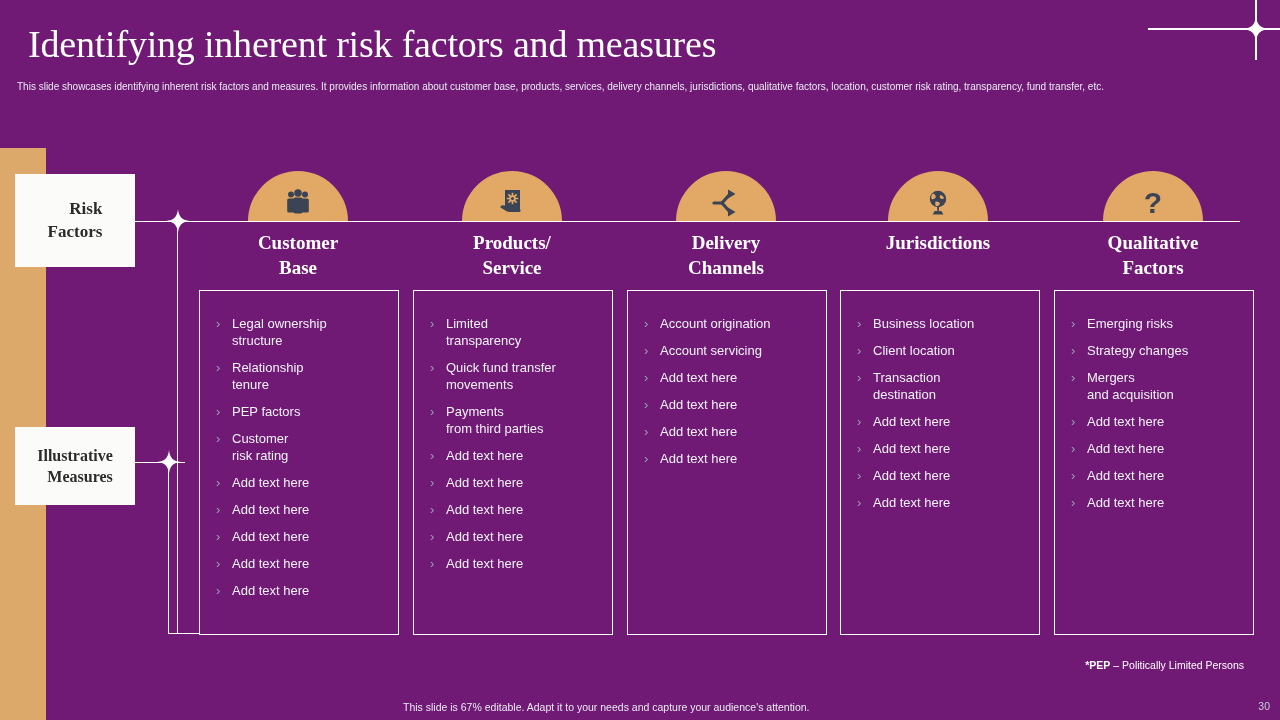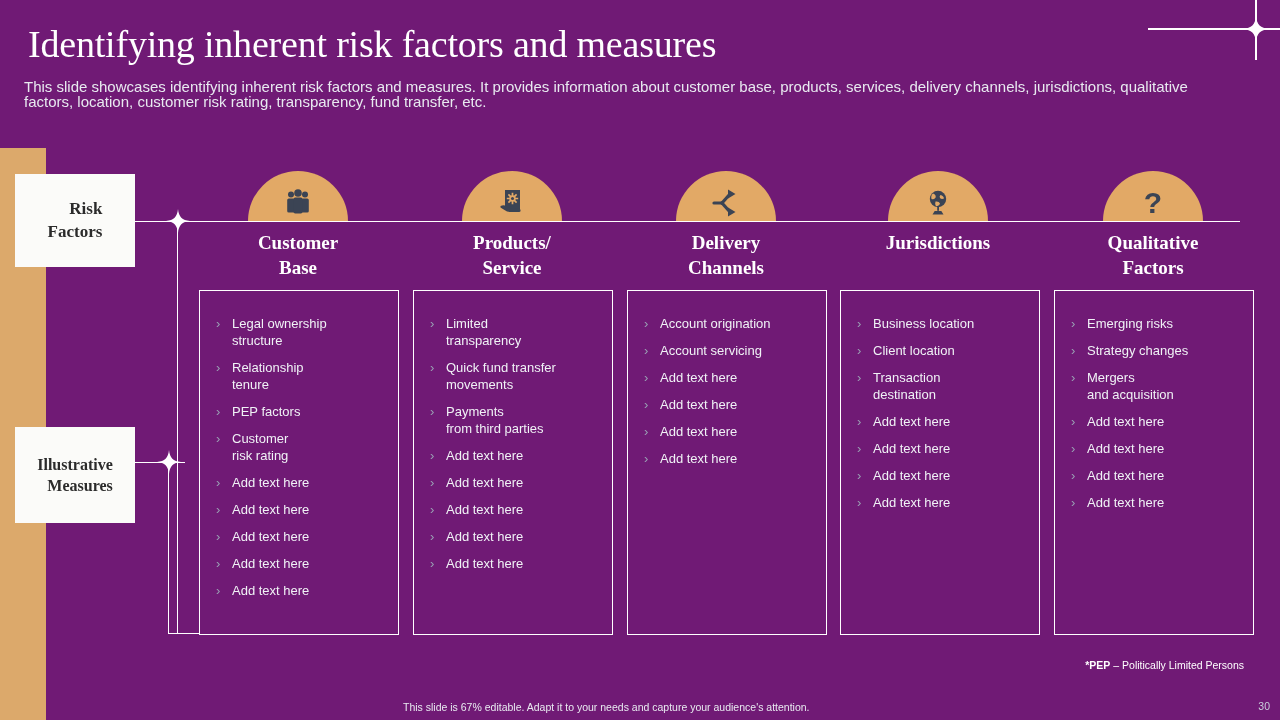--- a/index.html
+++ b/index.html
@@ -31,22 +31,22 @@
   .star svg { display: block; }
 
   
   .title {
     position: absolute; left: 28px; top: 22px;
     font-family: "Liberation Serif", serif;
     font-size: 38px; font-weight: 400; color: #ffffff;
     letter-spacing: -0.2px;
   }
   .subtitle {
-    position: absolute; left: 24px; top: 79px; width: 1212px;
-    font-size: 15px; line-height: 15px; color: #e8eaf0;
+    position: absolute; left: 17px; top: 79px; width: 1212px;
+    font-size: 10px; line-height: 15px; color: #e8eaf0;
   }
 
   
   .gold-bar {
     position: absolute; left: 0px; top: 148px;
     width: 46px; height: 572px; background: #dca96b;
   }
 
   
   .chip {
@@ -58,21 +58,21 @@
     display: flex; flex-direction: column;
     align-items: center; justify-content: center;
     text-align: right;
     line-height: 1.32;
   }
   .chip-risk {
     left: 15px; top: 174px; width: 120px; height: 93px;
     font-size: 17px;
   }
   .chip-measures {
-    left: 15px; top: 427px; width: 120px; height: 96px;
+    left: 15px; top: 427px; width: 120px; height: 78px;
     font-size: 16px;
   }
 
   
   .rail-h-top {
     position: absolute; left: 135px; top: 221px;
     width: 1105px; height: 1.4px; background: #ffffff;
   }
   .rail-h-bottom {
     position: absolute; left: 135px; top: 462px;

